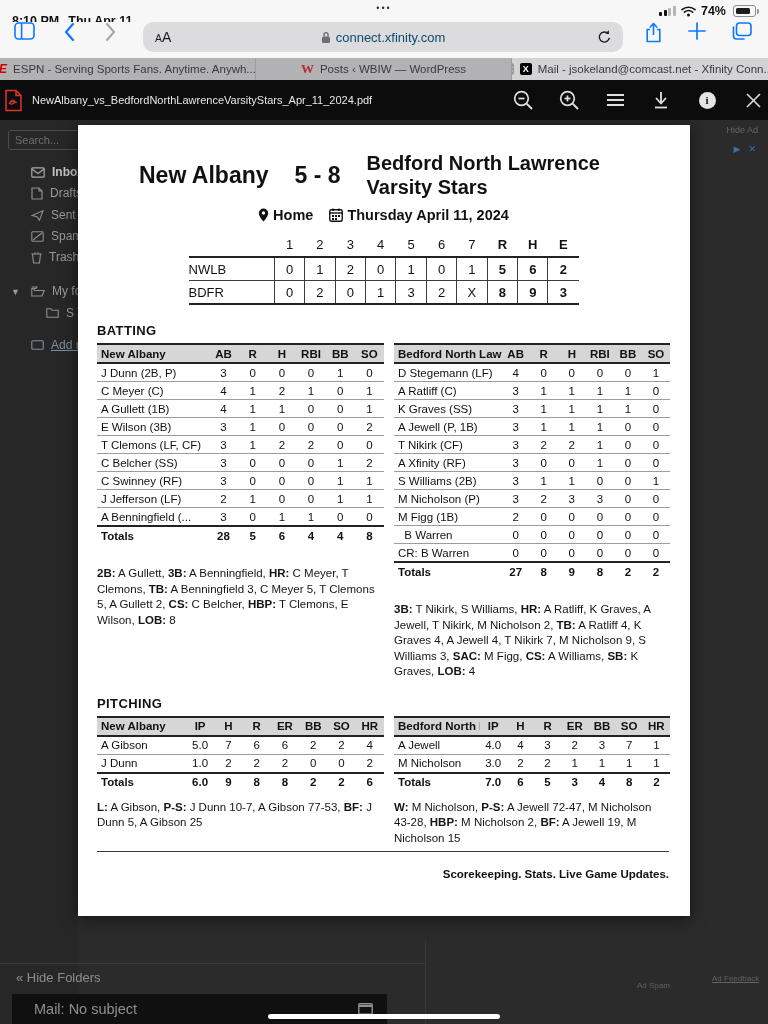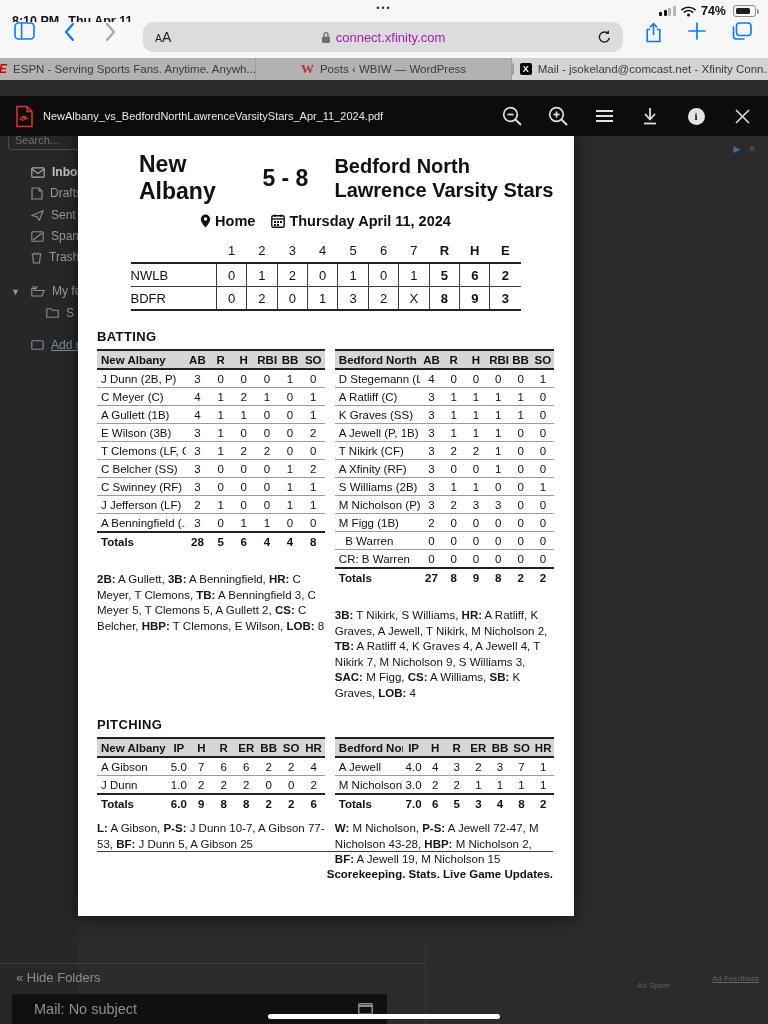--- a/index.html
+++ b/index.html
@@ -21,39 +21,39 @@
   .battery .nub { position:absolute; right:-3.5px; top:3px; width:2px; height:5px; background:#8e8e93; border-radius:0 2px 2px 0; }
 
   
   .toolbar { position:absolute; top:22px; left:0; width:768px; height:36px; background:#f7f7f8;
     display:flex; align-items:flex-start; z-index:10; }
   .tb-icon { display:flex; align-items:center; justify-content:center; cursor:pointer; }
   .url-field { position:relative; height:30px; background:#dcdcde; border-radius:10px; flex:1;
     margin:0 22px 0 26px; display:flex; align-items:center; }
   .reader-aa { position:absolute; left:12px; font-weight:500; color:#1c1c1e; }
   .reader-aa .a1{ font-size:10.5px; } .reader-aa .a2{ font-size:14px; }
-  .url-center { margin:0 auto; display:flex; align-items:center; gap:5px; font-size:13px; color:#a21caf; }
+  .url-center { margin:0 auto; display:flex; align-items:center; gap:5px; font-size:13px; color:#0c4a6e; }
   .refresh { position:absolute; right:11px; }
 
   
   .tab-bar { position:absolute; top:58px; left:0; width:768px; height:22px; background:#b2b2b4; display:flex; z-index:10; }
   .tab { width:256px; height:22px; display:flex; align-items:center; justify-content:center; gap:6px;
     border-right:1px solid #9e9ea0; font-size:11.5px; color:#3a3a3c; cursor:pointer; overflow:hidden; white-space:nowrap; }
   .tab.active { background:#d3d3d5; border-right:none; }
   .fav { flex:0 0 auto; display:flex; align-items:center; justify-content:center; }
   .fav-espn { color:#cc0000; font-weight:800; font-style:italic; font-size:12px; }
   .fav-wp { font-family:"Liberation Serif",serif; color:#b32d2e; font-weight:700; font-size:13px; }
   .fav-x { width:12px; height:12px; background:#000; border-radius:2px; color:#fff; font-size:9px; font-weight:800;
     display:flex; align-items:center; justify-content:center; }
   .tab-close { width:12px; height:12px; border-radius:2.5px; background:#98989a; color:#ececec; font-size:8px;
     display:flex; align-items:center; justify-content:center; cursor:pointer; }
 
   
-  .pdf-toolbar { position:absolute; top:96px; left:0; width:768px; height:40px; background:#0c0c0c;
-    display:flex; align-items:center; padding:0 15px; z-index:10; }
+  .pdf-toolbar { position:absolute; top:80px; left:0; width:768px; height:40px; background:#0c0c0c;
+    display:flex; align-items:center; padding:0 4px; z-index:10; }
   .pdf-name { margin-left:9px; font-size:11px; color:#e8e8e8; flex:1; overflow:hidden; white-space:nowrap; }
   .ptool-icons { display:flex; align-items:center; gap:24px; }
   .pti { width:22px; height:22px; display:flex; align-items:center; justify-content:center; cursor:pointer; }
   .hamburger { display:flex; flex-direction:column; gap:3.5px; }
   .hamburger i { display:block; width:17px; height:1.8px; background:#e0e0e0; }
   .info-circ { width:17px; height:17px; border-radius:50%; background:#e4e4e4; color:#111;
     font-size:11px; font-weight:700; font-family:"Liberation Serif",serif; display:flex; align-items:center; justify-content:center; }
 
   
   .content { position:absolute; top:120px; left:0; width:768px; height:904px; background:#2b2b2b; }
@@ -76,21 +76,21 @@
   .v-div { position:absolute; left:425px; top:820px; height:84px; border-left:1px solid #383838; }
   .hide-folders { position:absolute; left:16px; top:850px; font-size:13px; color:#8d8d8d; cursor:pointer; }
   .ad-info { position:absolute; left:637px; top:861px; font-size:8px; color:#626262; cursor:pointer; }
   .ad-feedback { position:absolute; left:712px; top:854px; font-size:8px; color:#626262; cursor:pointer;text-decoration:underline; }
   .mail-bar { position:absolute; left:12px; top:874px; width:375px; height:30px; background:#101010;
     display:flex; align-items:center; padding:0 14px 0 22px; color:#8f8f8f; font-size:14.5px; cursor:pointer; }
   .mail-bar .grow { flex:1; }
   .home-indicator { position:absolute; left:268px; top:1014px; width:232px; height:5px; background:#fff; border-radius:3px; z-index:20; }
 
   
-  .pdf-page { position:absolute; left:78px; top:5px; width:496px; height:791px; background:#fff;
+  .pdf-page { position:absolute; left:78px; top:5px; width:612px; height:791px; background:#fff;
     box-shadow:0 2px 16px rgba(0,0,0,.55); padding:14px 20px 0 19px; color:#111; z-index:5; }
 
   .score-header { display:flex; align-items:center; padding-left:42px; margin-top:12px; }
   .team-away { font-size:23px; font-weight:700; }
   .big-score { font-size:23px; font-weight:700; margin:0 26px; white-space:nowrap; }
   .team-home { font-size:20px; font-weight:700; line-height:24px; width:292px; }
 
   .meta-row { display:flex; justify-content:center; gap:16px; margin-top:8px; font-size:14.5px; font-weight:700; }
   .meta-item { display:flex; align-items:center; gap:4px; }
 

